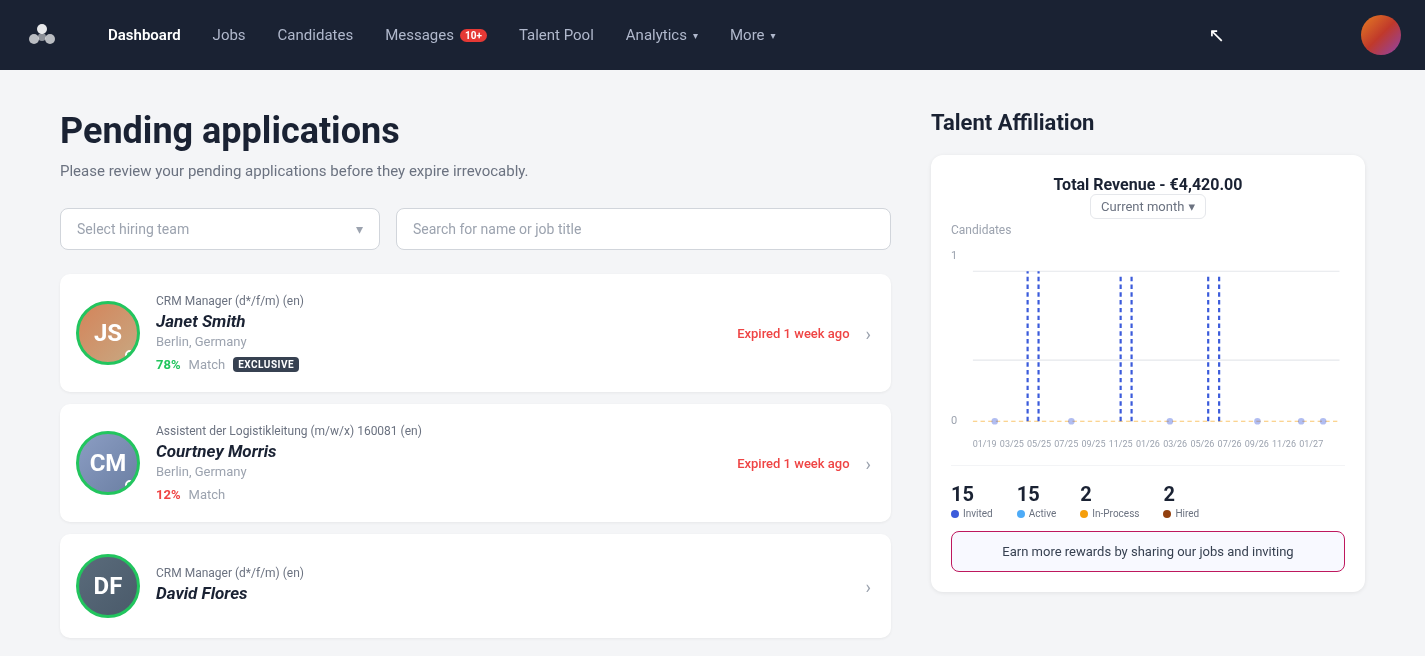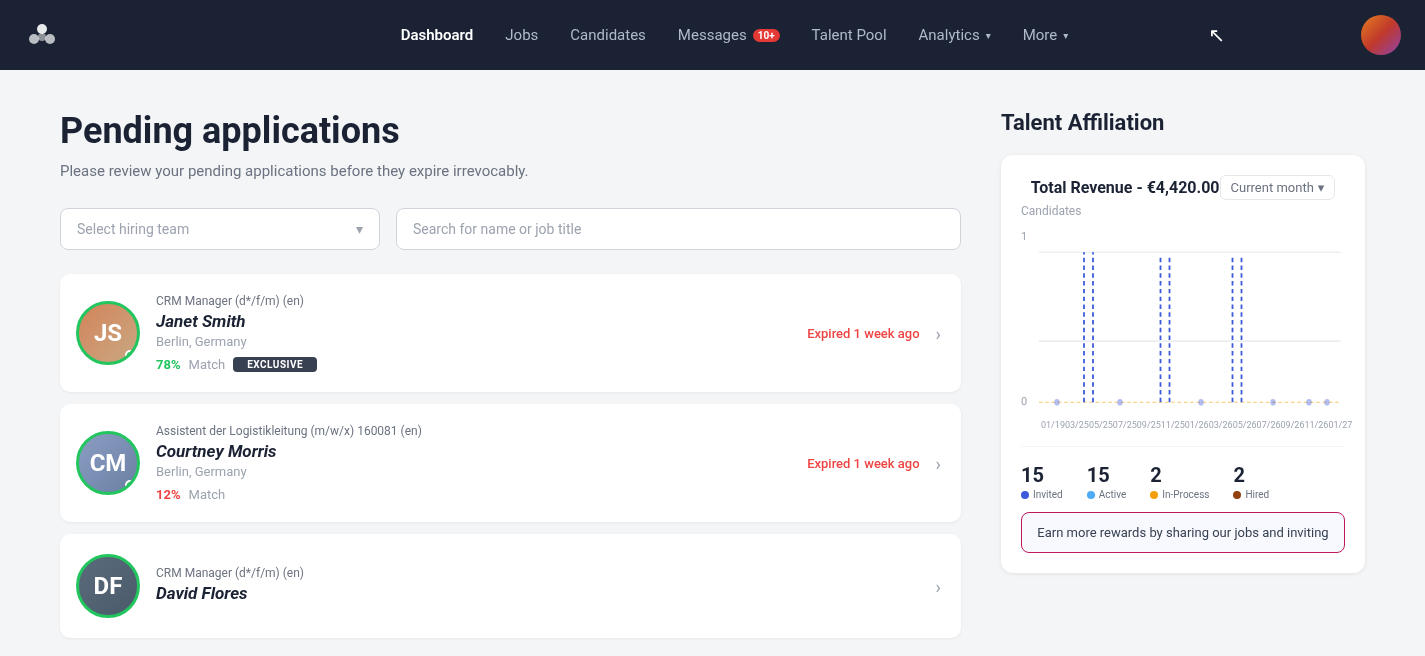--- a/index.html
+++ b/index.html
@@ -23,21 +23,21 @@
     }
     .logo-icon {
       width: 36px;
       height: 36px;
     }
     .navbar-links {
       display: flex;
       align-items: center;
       gap: 32px;
       flex: 1;
-      justify-content: center;
+      justify-content: flex-start;
     }
     .nav-link {
       color: #b0b8cc;
       text-decoration: none;
       font-size: 15px;
       font-weight: 400;
       cursor: pointer;
       display: flex;
       align-items: center;
       gap: 4px;
@@ -189,21 +189,21 @@
       font-weight: 700;
     }
     .match-pct.high { color: #22c55e; }
     .match-pct.low { color: #ef4444; }
     .match-label { font-size: 13px; color: #9ca3af; }
     .tag-exclusive {
       background: #374151;
       color: white;
       font-size: 10px;
       font-weight: 700;
-      padding: 2px 14px;
+      padding: 2px 5px;
       border-radius: 4px;
       letter-spacing: 0.5px;
     }
     .app-status {
       font-size: 13px;
       color: #ef4444;
       font-weight: 500;
       margin-right: 8px;
       margin-left: 32px;
     }
@@ -222,40 +222,41 @@
       background: #22c55e;
       border-radius: 50%;
       position: absolute;
       bottom: 2px;
       right: 2px;
       border: 2px solid white;
     }
 
     
     .right-panel {
-      width: 364px;
+      width: 434px;
       flex-shrink: 0;
     }
     .panel-title {
       font-size: 22px;
       font-weight: 700;
       color: #1a2233;
       margin-bottom: 20px;
     }
     .affiliation-card {
       background: white;
       border-radius: 12px;
       padding: 20px;
       box-shadow: 0 1px 4px rgba(0,0,0,0.08);
     }
     .affiliation-header {
       display: flex;
       align-items: center;
-      justify-content: center;
+      justify-content: flex-end;
       margin-bottom: 4px;
+      flex-direction: column;
     }
     .total-revenue {
       font-size: 16px;
       font-weight: 700;
       color: #1a2233;
     }
     .period-selector {
       display: flex;
       align-items: center;
       gap: 4px;

